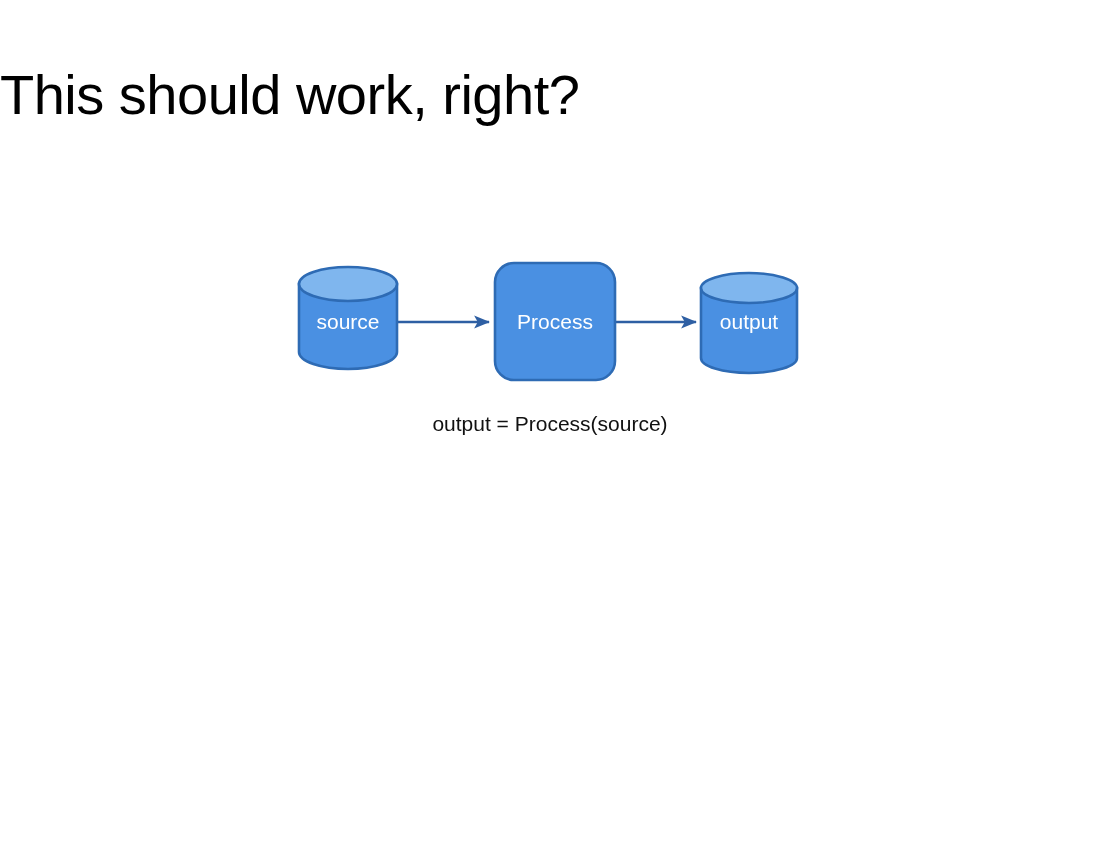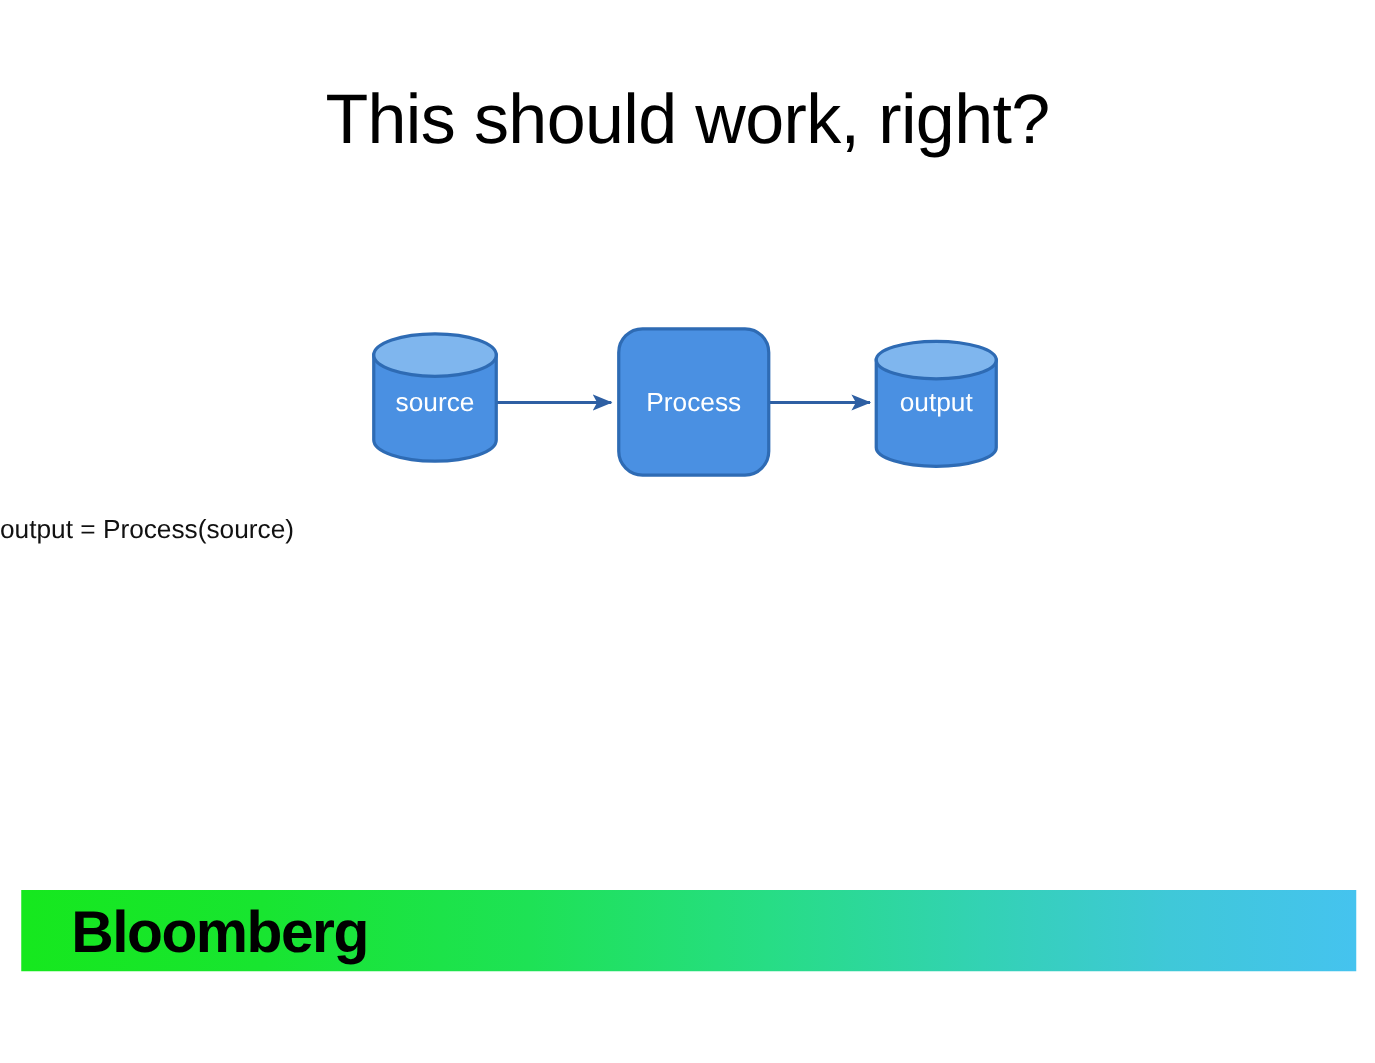--- a/index.html
+++ b/index.html
@@ -18,21 +18,20 @@
     position: absolute;
     inset: 0;
     background: #ffffff;
   }
   
   .slide-title {
     position: absolute;
     left: 0;
     top: 66px;
     width: 1100px;
-    text-align: center;
     font-size: 56px;
     line-height: 1.05;
     color: #000000;
     font-weight: 400;
     letter-spacing: -0.5px;
     white-space: nowrap;
   }
   
   .diagram {
     position: absolute;
@@ -49,20 +48,21 @@
     font-family: "Liberation Sans", sans-serif;
     font-size: 21px;
     text-anchor: middle;
     dominant-baseline: middle;
   }
   .caption {
     position: absolute;
     left: 0;
     top: 412px;
     width: 1100px;
+    text-align: center;
     font-size: 21px;
     color: #111111;
     white-space: nowrap;
   }
   
   .brand-bar {
     position: absolute;
     left: 17px;
     top: 712px;
     width: 1068px;
@@ -122,17 +122,14 @@
       <g>
         <path d="M701,288 L701,358 A48,15 0 0 0 797,358 L797,288 Z" fill="#4a90e2" stroke="#2e6bb4" stroke-width="2.6"></path>
         <ellipse cx="749" cy="288" rx="48" ry="15" fill="#7fb6ee" stroke="#2e6bb4" stroke-width="2.6"></ellipse>
         <text class="node-label" x="749" y="323">output</text>
       </g>
     </svg>
   </div>
 
   <div class="caption">output = Process(source)</div>
 
-  <div class="brand-bar">
-    <div class="brand-wordmark">Bloomberg</div>
-  </div>
 
 </div>
 
 </body></html>

